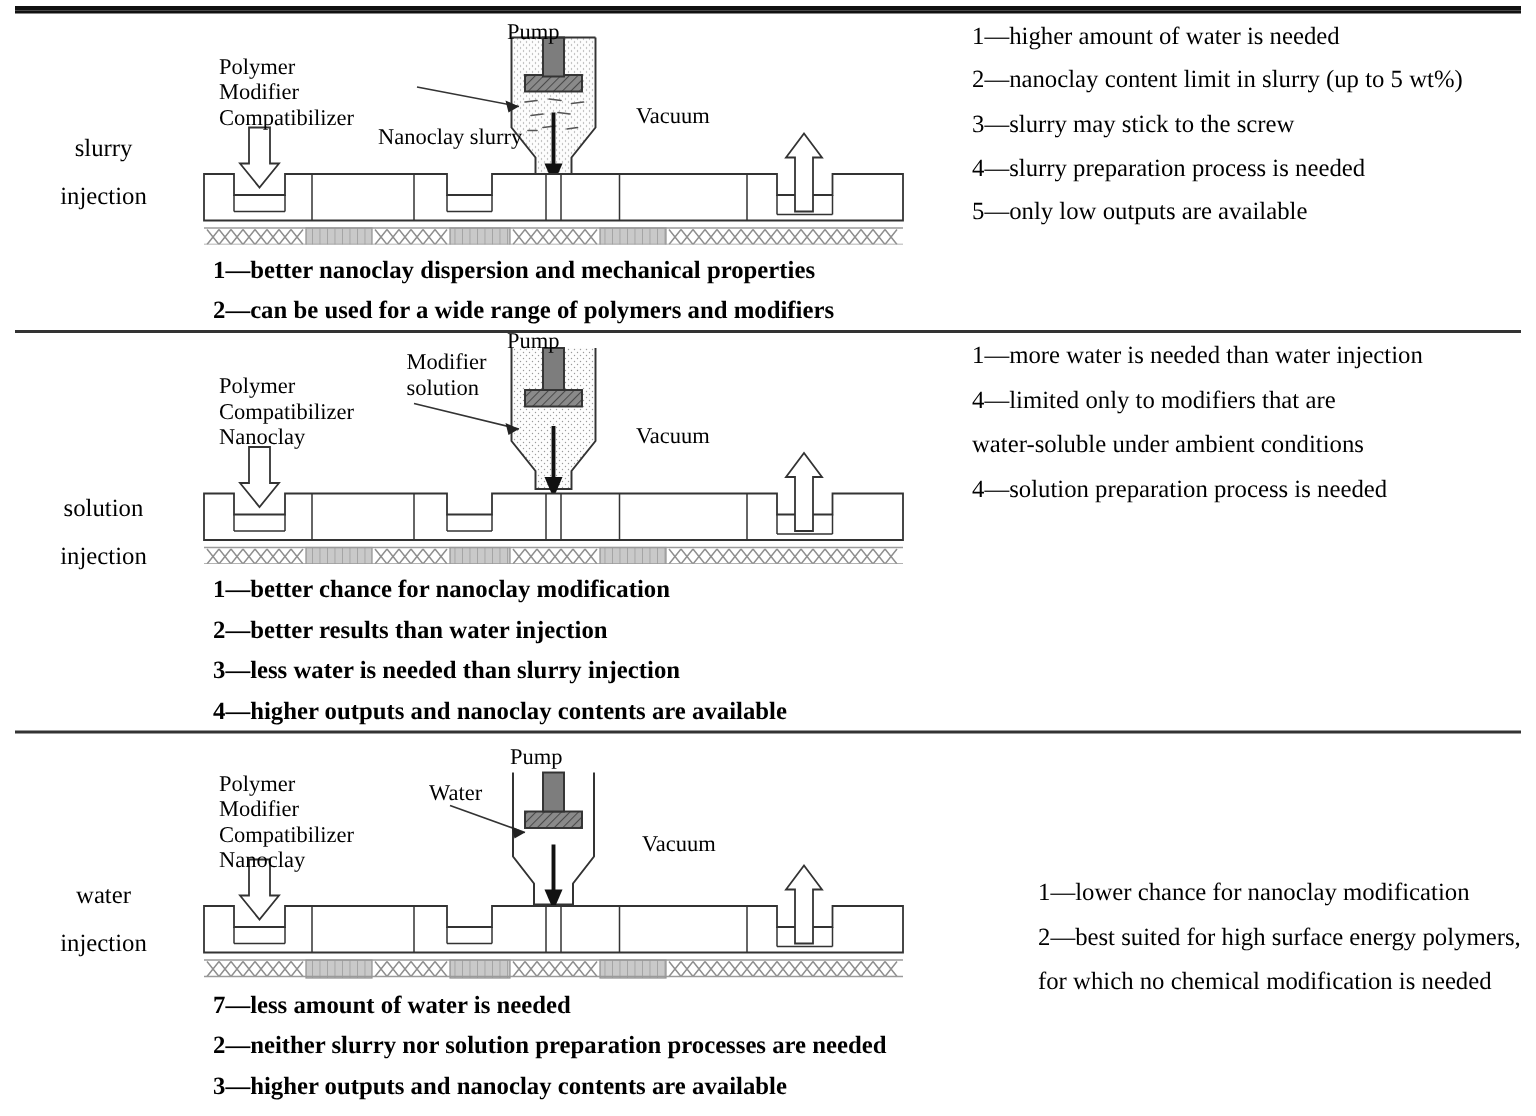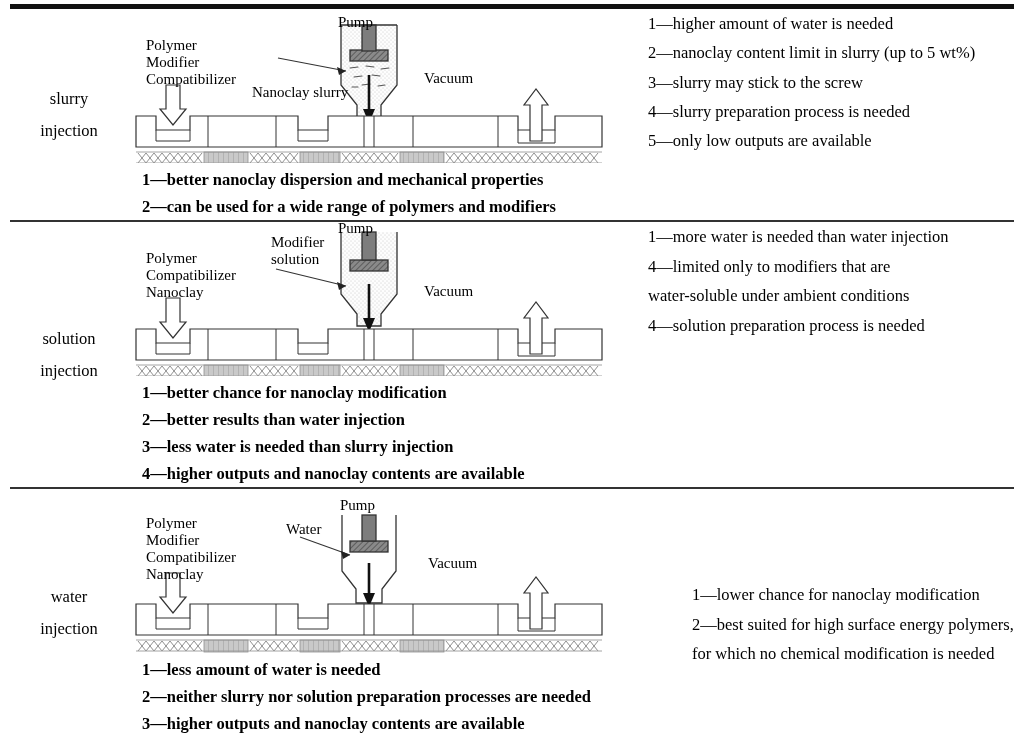--- a/index.html
+++ b/index.html
@@ -410,21 +410,21 @@
             <g stroke="#8f8f8f" stroke-width="1" fill="none">
               <path d="M318,148 L326,158 M326,148 L334,158 M334,148 L342,158 M342,148 L350,158 M350,148 L358,158 M358,148 L366,158 M366,148 L374,158 M374,148 L382,158 M382,148 L390,158 M390,148 L398,158 M398,148 L406,158 M406,148 L414,158 M414,148 L422,158 M422,148 L430,158 M430,148 L438,158 M438,148 L446,158 M446,148 L454,158 M454,148 L462,158 M462,148 L470,158"></path>
               <path d="M318,158 L326,148 M326,158 L334,148 M334,158 L342,148 M342,158 L350,148 M350,158 L358,148 M358,158 L366,148 M366,158 L374,148 M374,158 L382,148 M382,158 L390,148 M390,158 L398,148 M398,158 L406,148 M406,158 L414,148 M414,158 L422,148 M422,158 L430,148 M430,158 L438,148 M438,158 L446,148 M446,158 L454,148 M454,158 L462,148 M462,158 L470,148"></path>
             </g>
             <line x1="8" y1="147" x2="474" y2="147" stroke="#9a9a9a" stroke-width="0.9"></line>
             <line x1="8" y1="158" x2="474" y2="158" stroke="#9a9a9a" stroke-width="0.9"></line>
           </svg>
         </div>
 
         <div class="adv adv-r3">
-          <div>1—less amount of water is needed</div>
+          <div>7—less amount of water is needed</div>
           <div>2—neither slurry nor solution preparation processes are needed</div>
           <div>3—higher outputs and nanoclay contents are available</div>
         </div>
       </td>
 
       <td class="cell">
         <div class="dis dis-wrap-r3">
           <div>1—lower chance for nanoclay modification</div>
           <div>2—best suited for high surface energy polymers,</div>
           <div>for which no chemical modification is needed</div>

